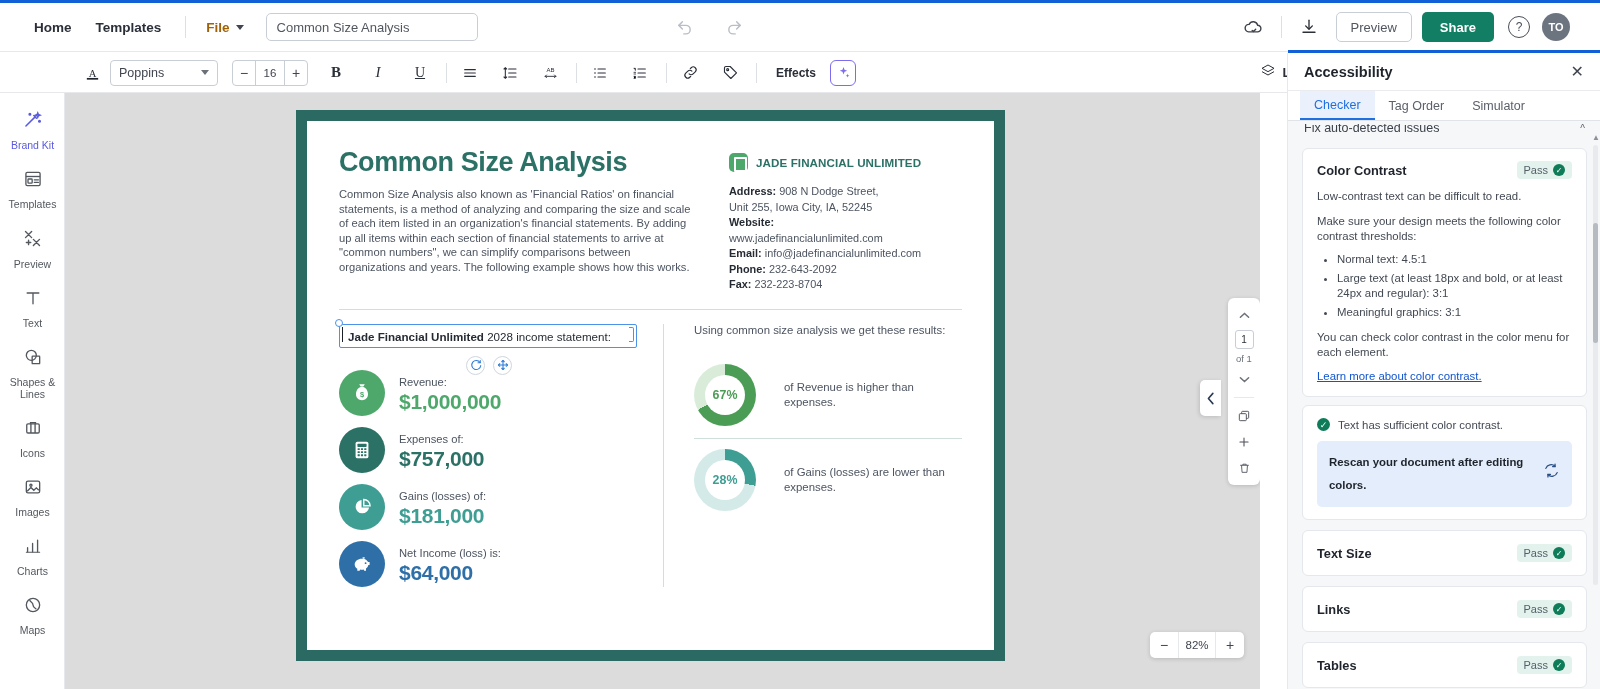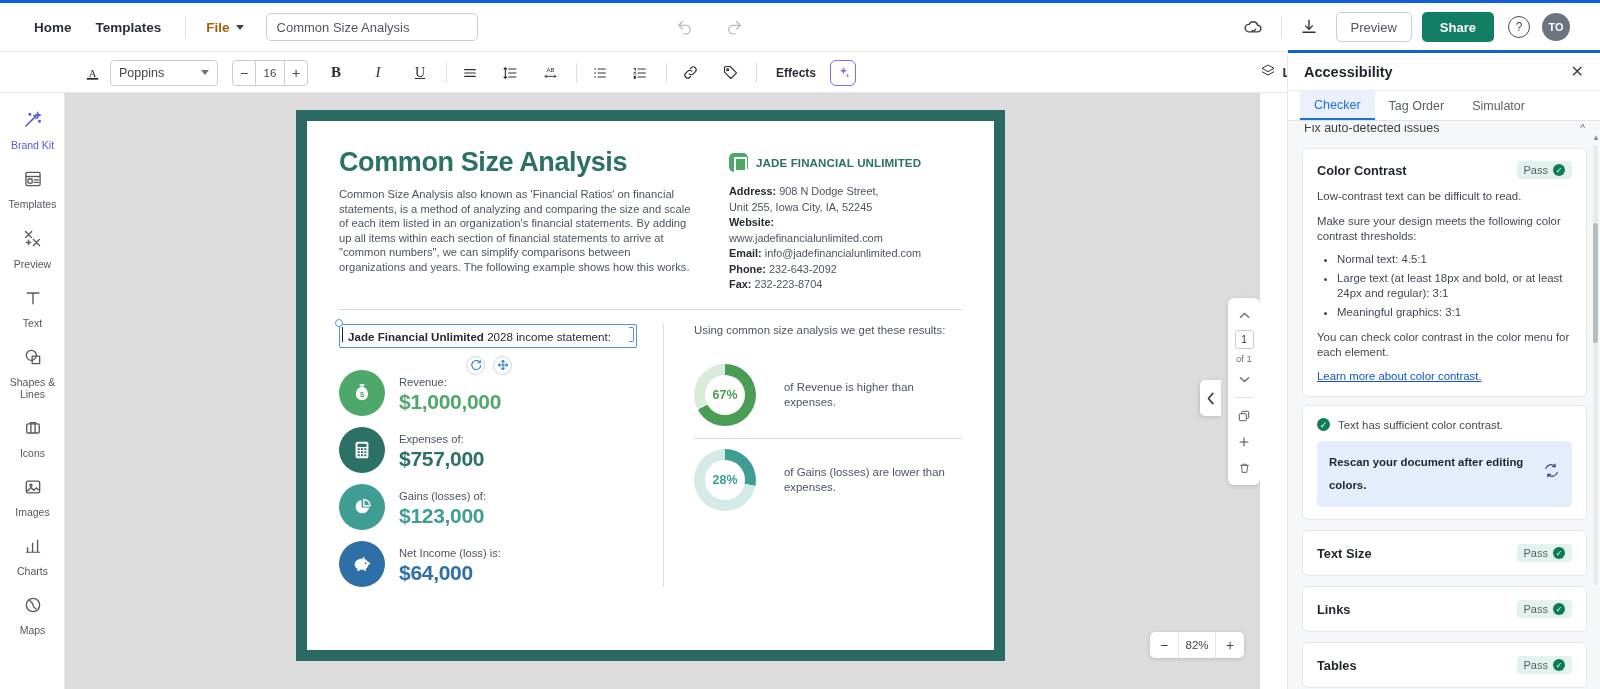--- a/index.html
+++ b/index.html
@@ -686,21 +686,21 @@
 
             <div class="fin-row">
               <span class="fin-ico" style="background:#3e9e93">
                 <svg width="23" height="23" viewBox="0 0 24 24">
                     <path d="M11 5.2A7 7 0 1 0 18.8 13H11z" fill="#fff"></path>
                     <path d="M13.3 4.6v6.6h6.6a6.8 6.8 0 0 0-6.6-6.6z" fill="none" stroke="#fff" stroke-width="1.5"></path>
                   </svg>
               </span>
               <span>
                 <span class="fin-label">Gains (losses) of:</span>
-                <div class="fin-amt" style="color:#3e9e93">$123,000</div>
+                <div class="fin-amt" style="color:#3e9e93">$181,000</div>
               </span>
             </div>
 
             <div class="fin-row">
               <span class="fin-ico" style="background:#2e6fa8">
                 <svg width="24" height="24" viewBox="0 0 24 24" fill="#fff">
                     <path d="M16.6 8.2c-1.2-.9-2.9-1.4-4.7-1.4-4 0-7.2 2.4-7.2 5.6 0 1.8 1 3.4 2.6 4.4v2h2.3l.5-1.2c.6.1 1.2.2 1.8.2s1.2-.1 1.8-.2l.5 1.2H16v-2.2c1.3-.9 2.1-2.2 2.3-3.6h1.3v-3h-1.5c-.3-.6-.8-1.2-1.5-1.8z"></path>
                     <path d="M14.8 5.5c-1-.5-2.3-.2-2.8.6l2.2.9z"></path>
                     <circle cx="15.6" cy="11.2" r="0.9" fill="#2e6fa8"></circle>
                   </svg>

